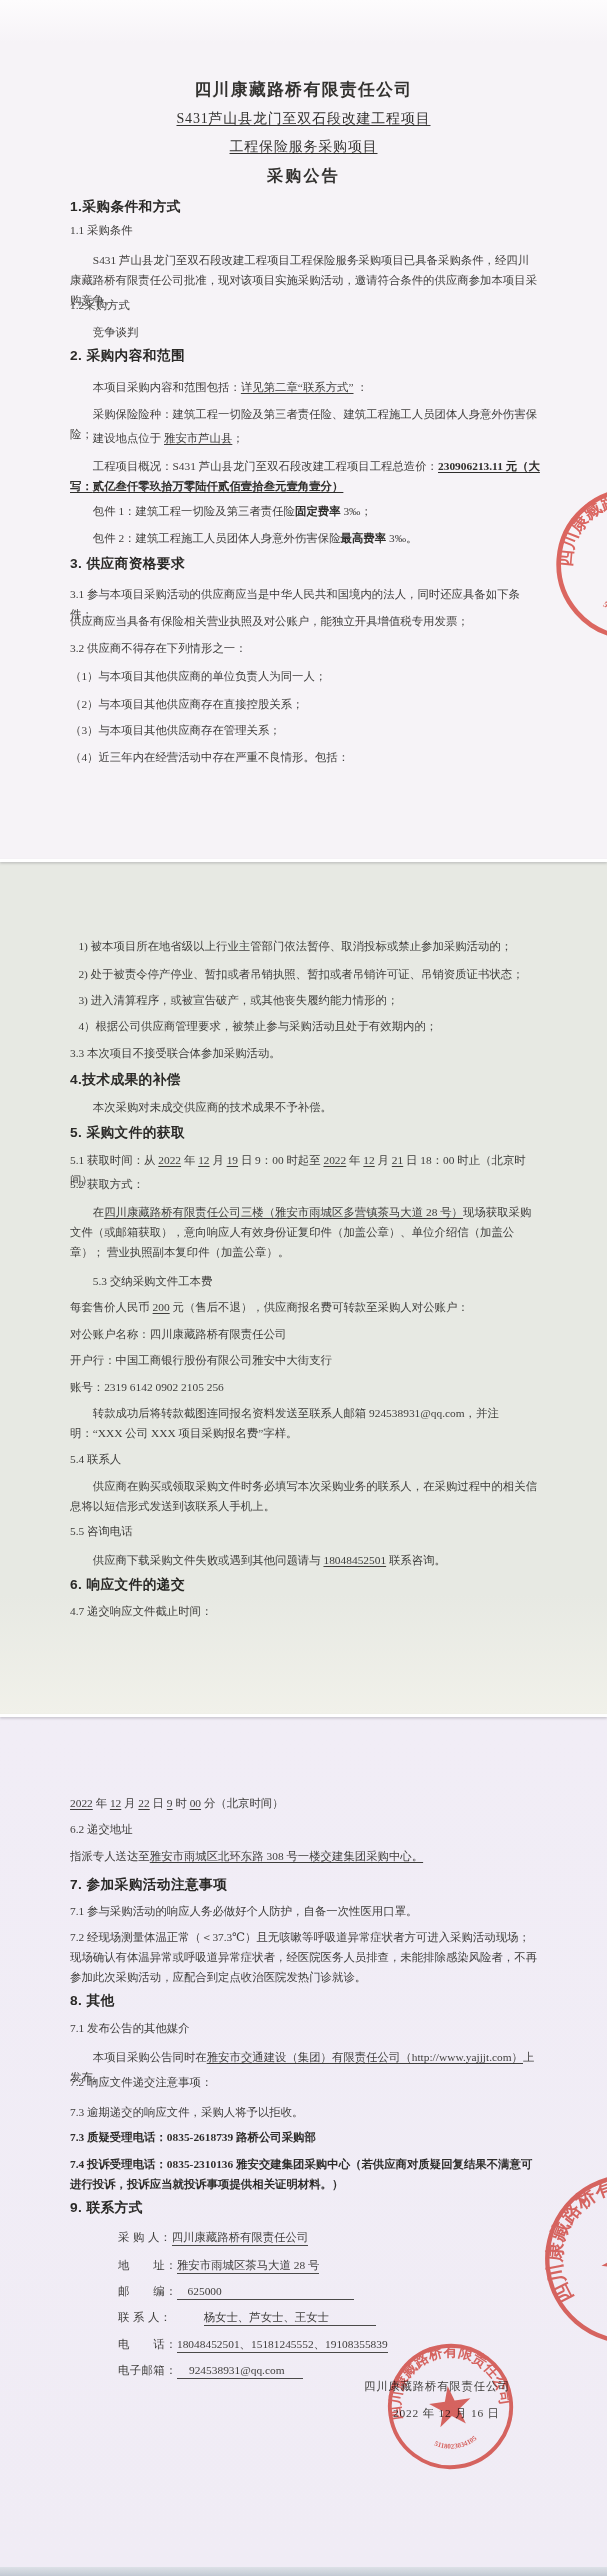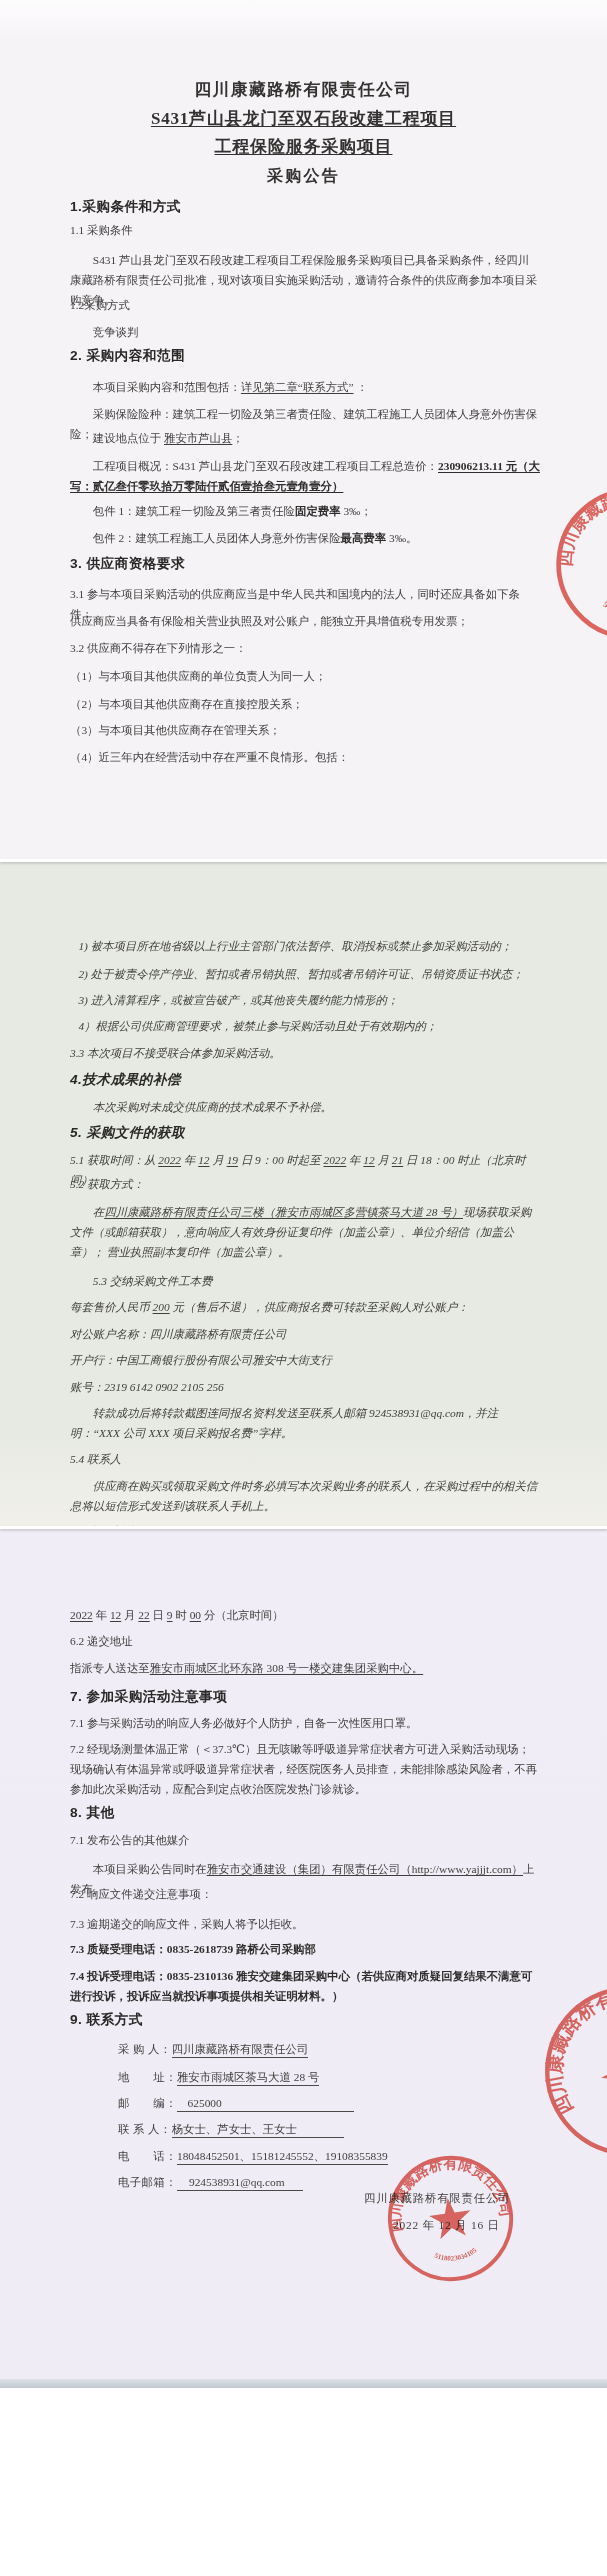--- a/index.html
+++ b/index.html
@@ -1,38 +1,38 @@
 <!DOCTYPE html>
 <html style="font-size:12px"><head>
 <meta charset="utf-8">
 <style>
   html,body{margin:0;padding:0;}
   body{width:607px;background:#ffffff;position:relative;
        font-family:"Liberation Serif","DejaVu Serif",serif;}
   .page{position:relative;width:607px;overflow:hidden;}
   #page1{height:859px;background:linear-gradient(180deg,#fdfcfd 0%,#f6f3f7 5%,#f6f3f7 100%);}
-  #page2{height:664px;background:linear-gradient(180deg,#e7e9e3 0%,#e7e9e3 86%,#f1f1ea 100%);font-style:italic;}
+  #page2{height:852px;background:linear-gradient(180deg,#e7e9e3 0%,#e7e9e3 86%,#f1f1ea 100%);}
   #page3{height:850px;background:linear-gradient(180deg,#f1edf6 0%,#f0ecf5 100%);}
   .tear{height:3px;background:#ffffff;box-shadow:0 1.5px 2.3px rgba(90,88,100,.28);position:relative;z-index:5;}
   .scan-strip{height:9px;background:linear-gradient(180deg,#dde1e7,#c3c9d3);}
   .t{position:absolute;left:70px;right:67px;font-size:11.4px;line-height:20px;color:#3f3e3c;}
   .ctr{left:0;right:0;text-align:center;}
   .ind{text-indent:2em;}
   .ind-sm{padding-left:8.4px;}
   .b{font-weight:700;color:#2e2d2b;}
   .u{text-decoration:underline;text-underline-offset:2.3px;}
   .hd{position:absolute;left:70px;right:67px;font-family:"Liberation Sans","DejaVu Sans",sans-serif;
       font-weight:700;font-size:13.7px;line-height:21px;color:#2a2927;letter-spacing:0.4px;}
   .title1{font-size:16.7px;font-weight:700;letter-spacing:1.5px;color:#333230;}
-  .title2{font-size:17px;font-weight:700;letter-spacing:0.8px;color:#333230;}
+  .title2{font-size:14px;font-weight:400;letter-spacing:0.8px;color:#333230;}
   .doctype{font-size:16px;font-weight:700;letter-spacing:2.3px;color:#333230;}
   .lbl{letter-spacing:0.4px;margin-left:48px;}
   .uv{display:inline-block;border-bottom:0.8px solid #4a4a48;line-height:16px;text-decoration:none;}
   .v-post{min-width:166px;padding-left:10.6px;}
-  .v-contact{min-width:172px;}
+  .v-contact{min-width:172px;margin-left:32px;}
   .v-email{min-width:114px;padding-left:12px;}
   .sig{position:absolute;font-size:11.4px;color:#3f3e3c;letter-spacing:0.8px;}
   .stamp{position:absolute;mix-blend-mode:multiply;opacity:.82;}
   .stamp text{font-family:"Liberation Serif","DejaVu Serif",serif;font-weight:700;}
 </style>
 </head>
 <body>
 
 <div class="page" id="page1">
   <div class="t ctr title1" style="top:80px">四川康藏路桥有限责任公司</div>

